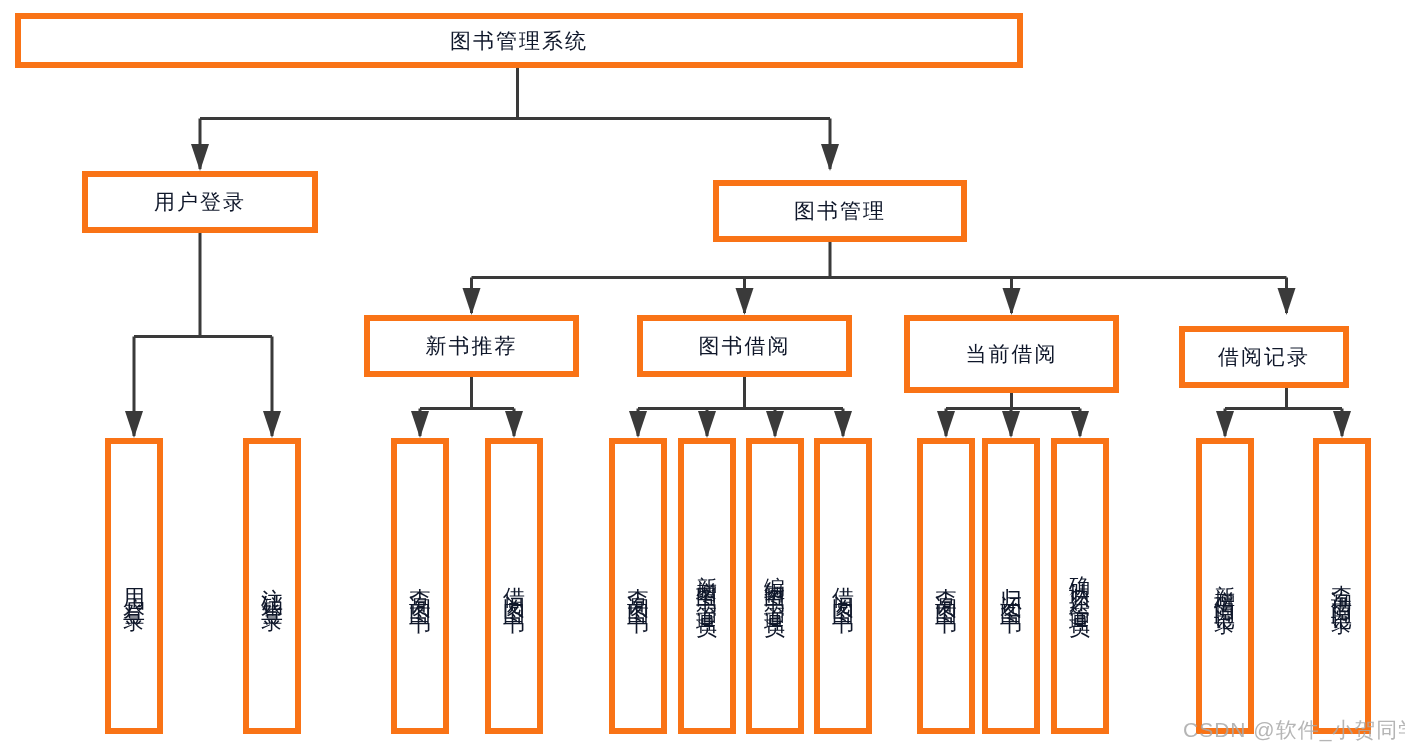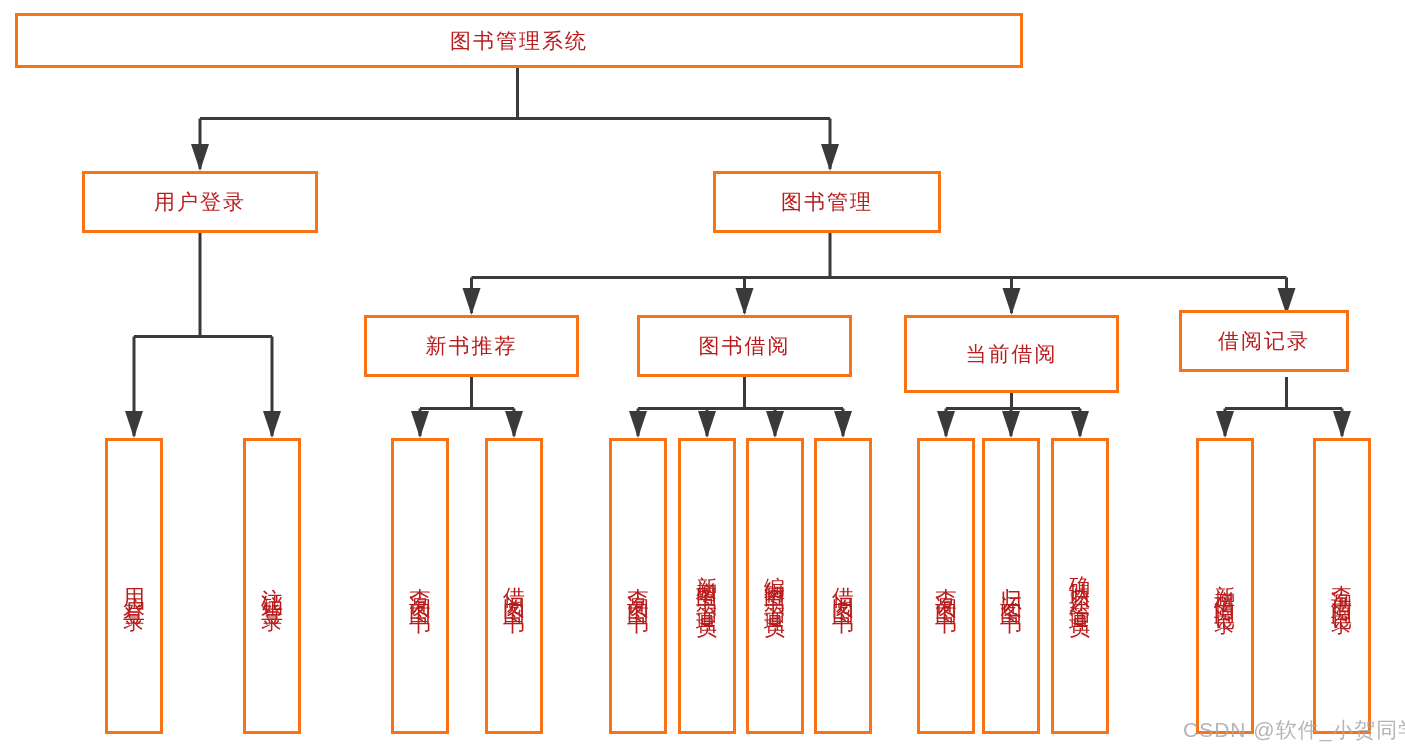--- a/index.html
+++ b/index.html
@@ -9,25 +9,25 @@
     height:747px;
     background:#ffffff;
     font-family:"Liberation Sans", sans-serif;
     overflow:hidden;
   }
   .connectors{position:absolute;left:0;top:0;width:1405px;height:747px;}
   .node{
     position:absolute;
     box-sizing:border-box;
     background:#ffffff;
-    border:3px solid #f97316;
+    border:6px solid #f97316;
     display:flex;
     align-items:center;
     justify-content:center;
-    color:#b91c1c;
+    color:#0f172a;
     z-index:2;
   }
   .h{font-size:21px;letter-spacing:2px;font-weight:500;}
   .v{
     writing-mode:vertical-rl;
     text-orientation:mixed;
     font-size:22px;
     letter-spacing:8px;
     line-height:1;
     width:58px;
@@ -82,26 +82,26 @@
       <polygon points="1011,438 1002,411 1020,411"></polygon>
       <polygon points="1080,438 1071,411 1089,411"></polygon>
       <polygon points="1225,438 1216,411 1234,411"></polygon>
       <polygon points="1342,438 1333,411 1351,411"></polygon>
     </g>
   </svg>
 
   <div class="node h" style="left:15px;top:13px;width:1008px;height:55px">图书管理系统</div>
 
   <div class="node h" style="left:82px;top:171px;width:236px;height:62px">用户登录</div>
-  <div class="node h" style="left:713px;top:171px;width:228px;height:62px">图书管理</div>
+  <div class="node h" style="left:713px;top:180px;width:254px;height:62px">图书管理</div>
 
   <div class="node h" style="left:637px;top:315px;width:215px;height:62px">图书借阅</div>
   <div class="node h" style="left:364px;top:315px;width:215px;height:62px">新书推荐</div>
   <div class="node h" style="left:904px;top:315px;width:215px;height:78px">当前借阅</div>
-  <div class="node h" style="left:1179px;top:310px;width:170px;height:62px">借阅记录</div>
+  <div class="node h" style="left:1179px;top:326px;width:170px;height:62px">借阅记录</div>
 
   <div class="node v" style="left:105px">用户登录</div>
   <div class="node v" style="left:243px">注销登录</div>
 
   <div class="node v" style="left:391px">查询图书</div>
   <div class="node v" style="left:485px">借阅图书</div>
 
   <div class="node v" style="left:609px">查询图书</div>
   <div class="node v long" style="left:678px">新增图书（管理员）</div>
   <div class="node v long" style="left:746px">编辑图书（管理员）</div>

